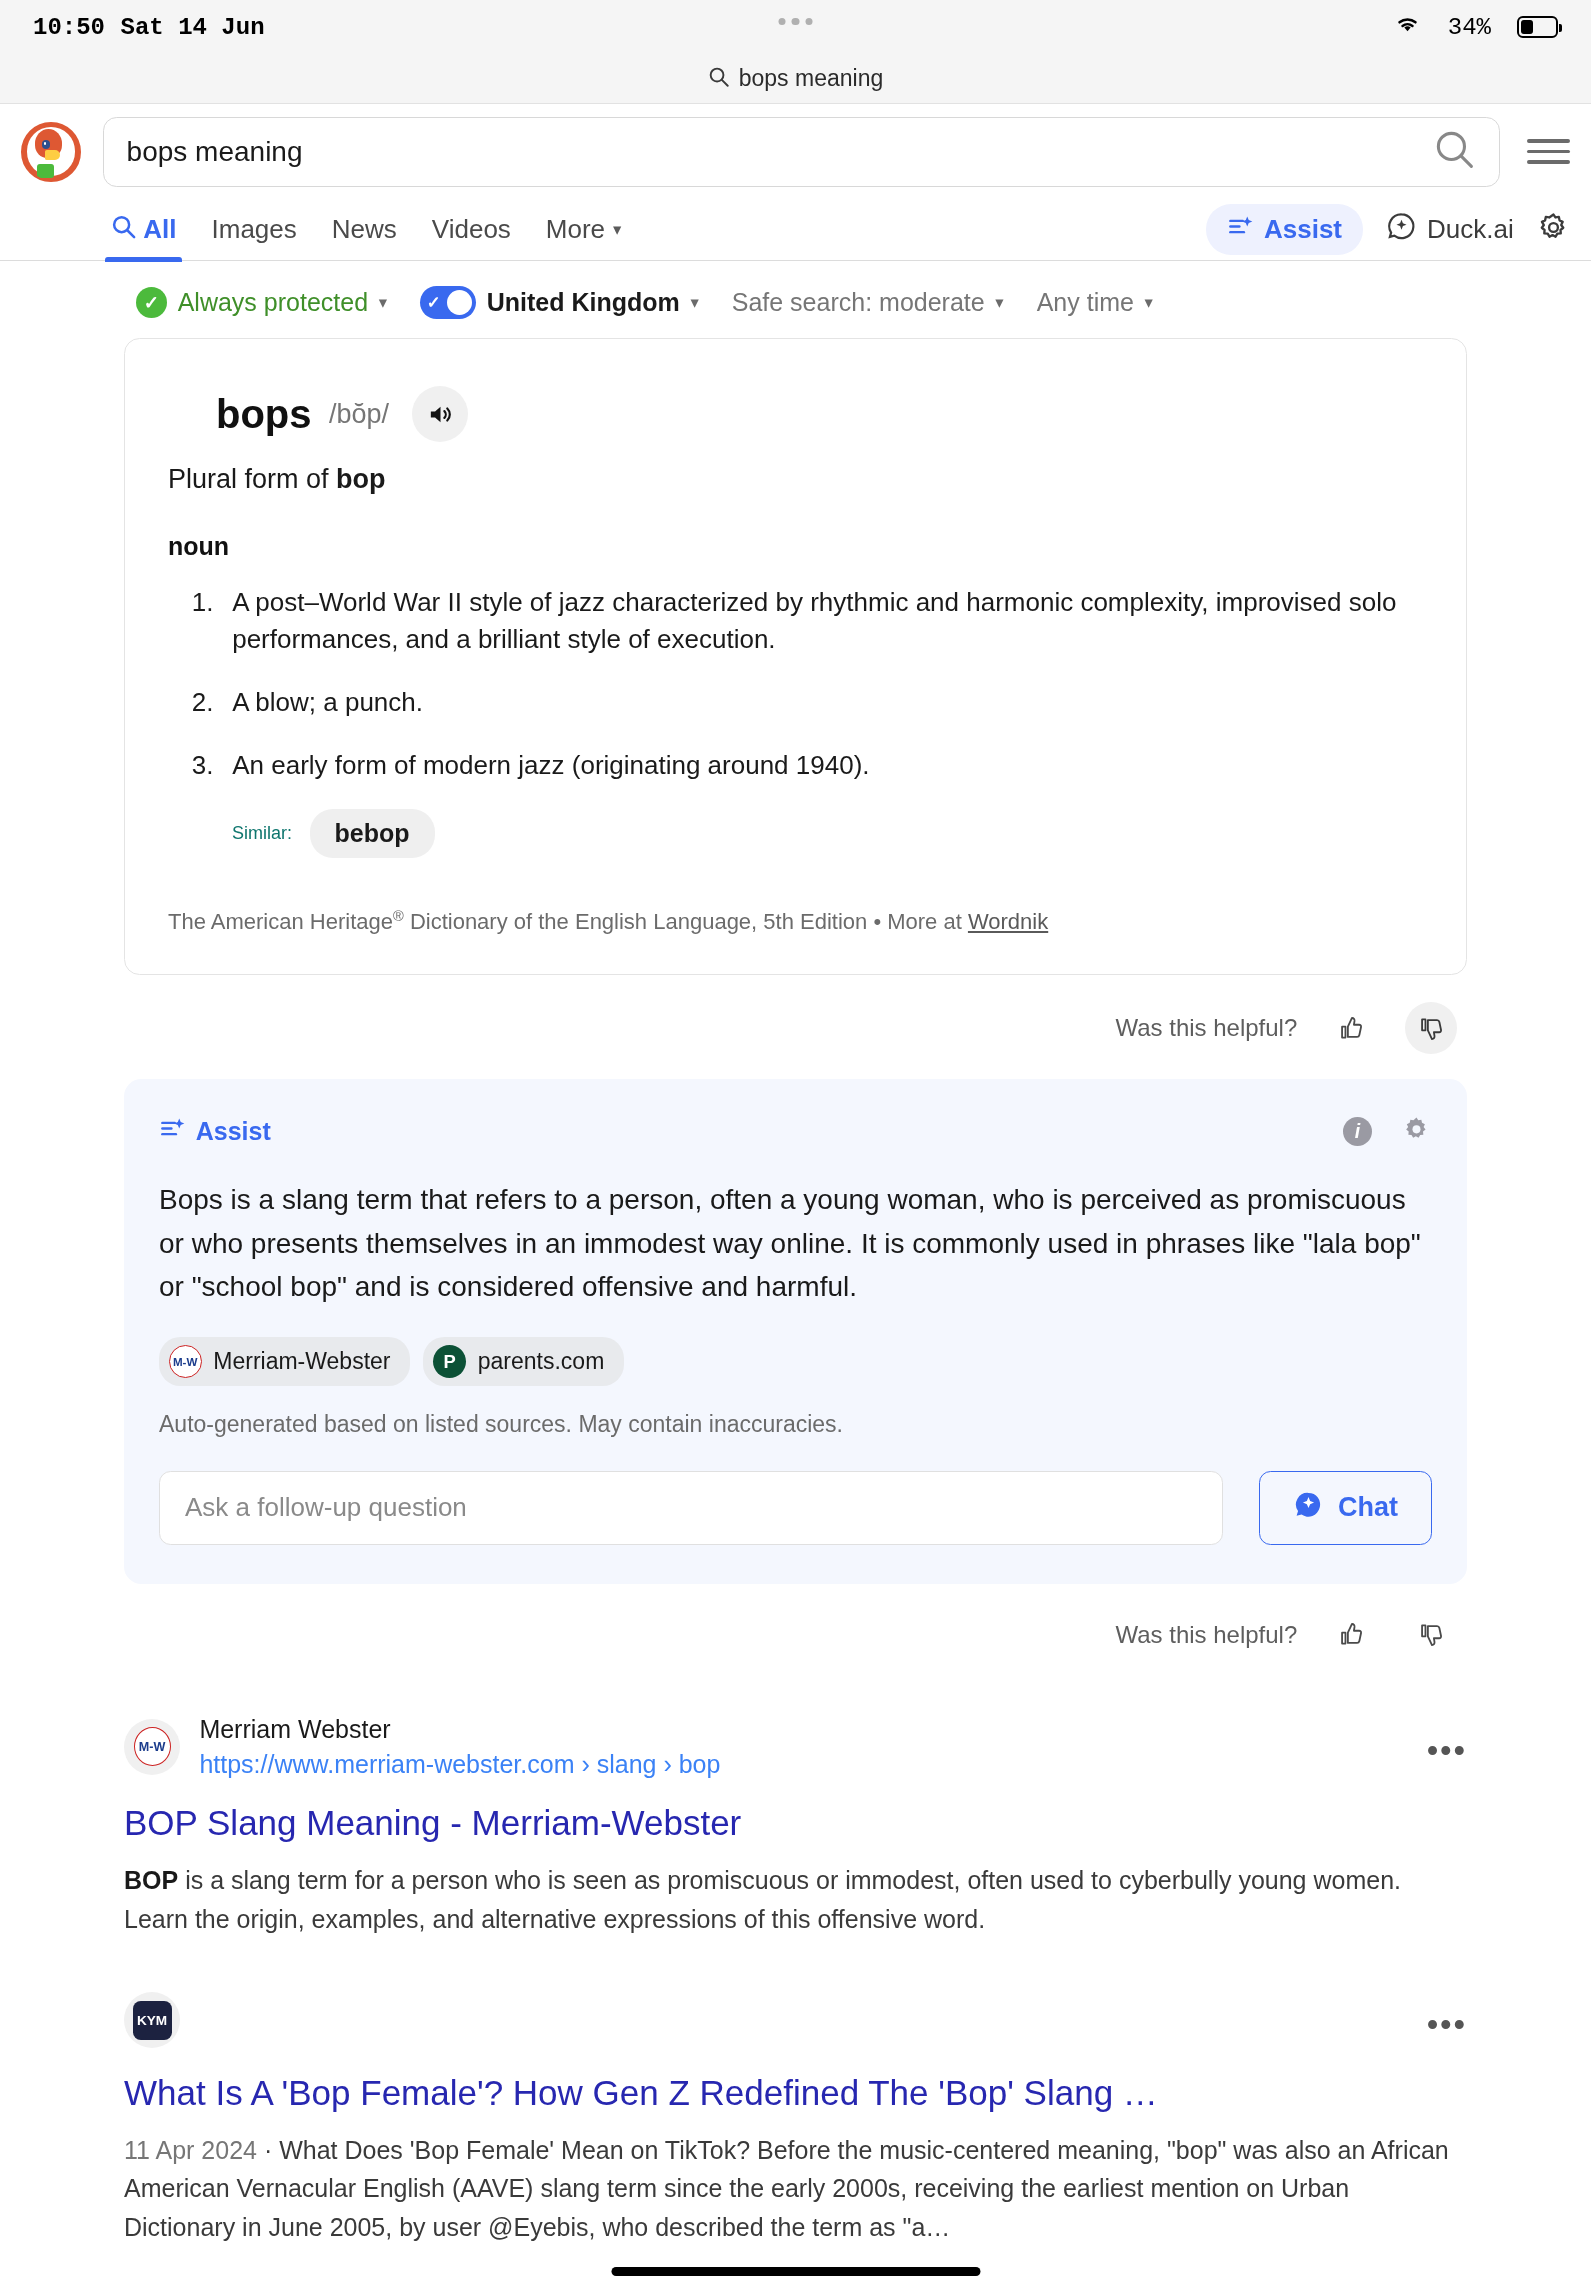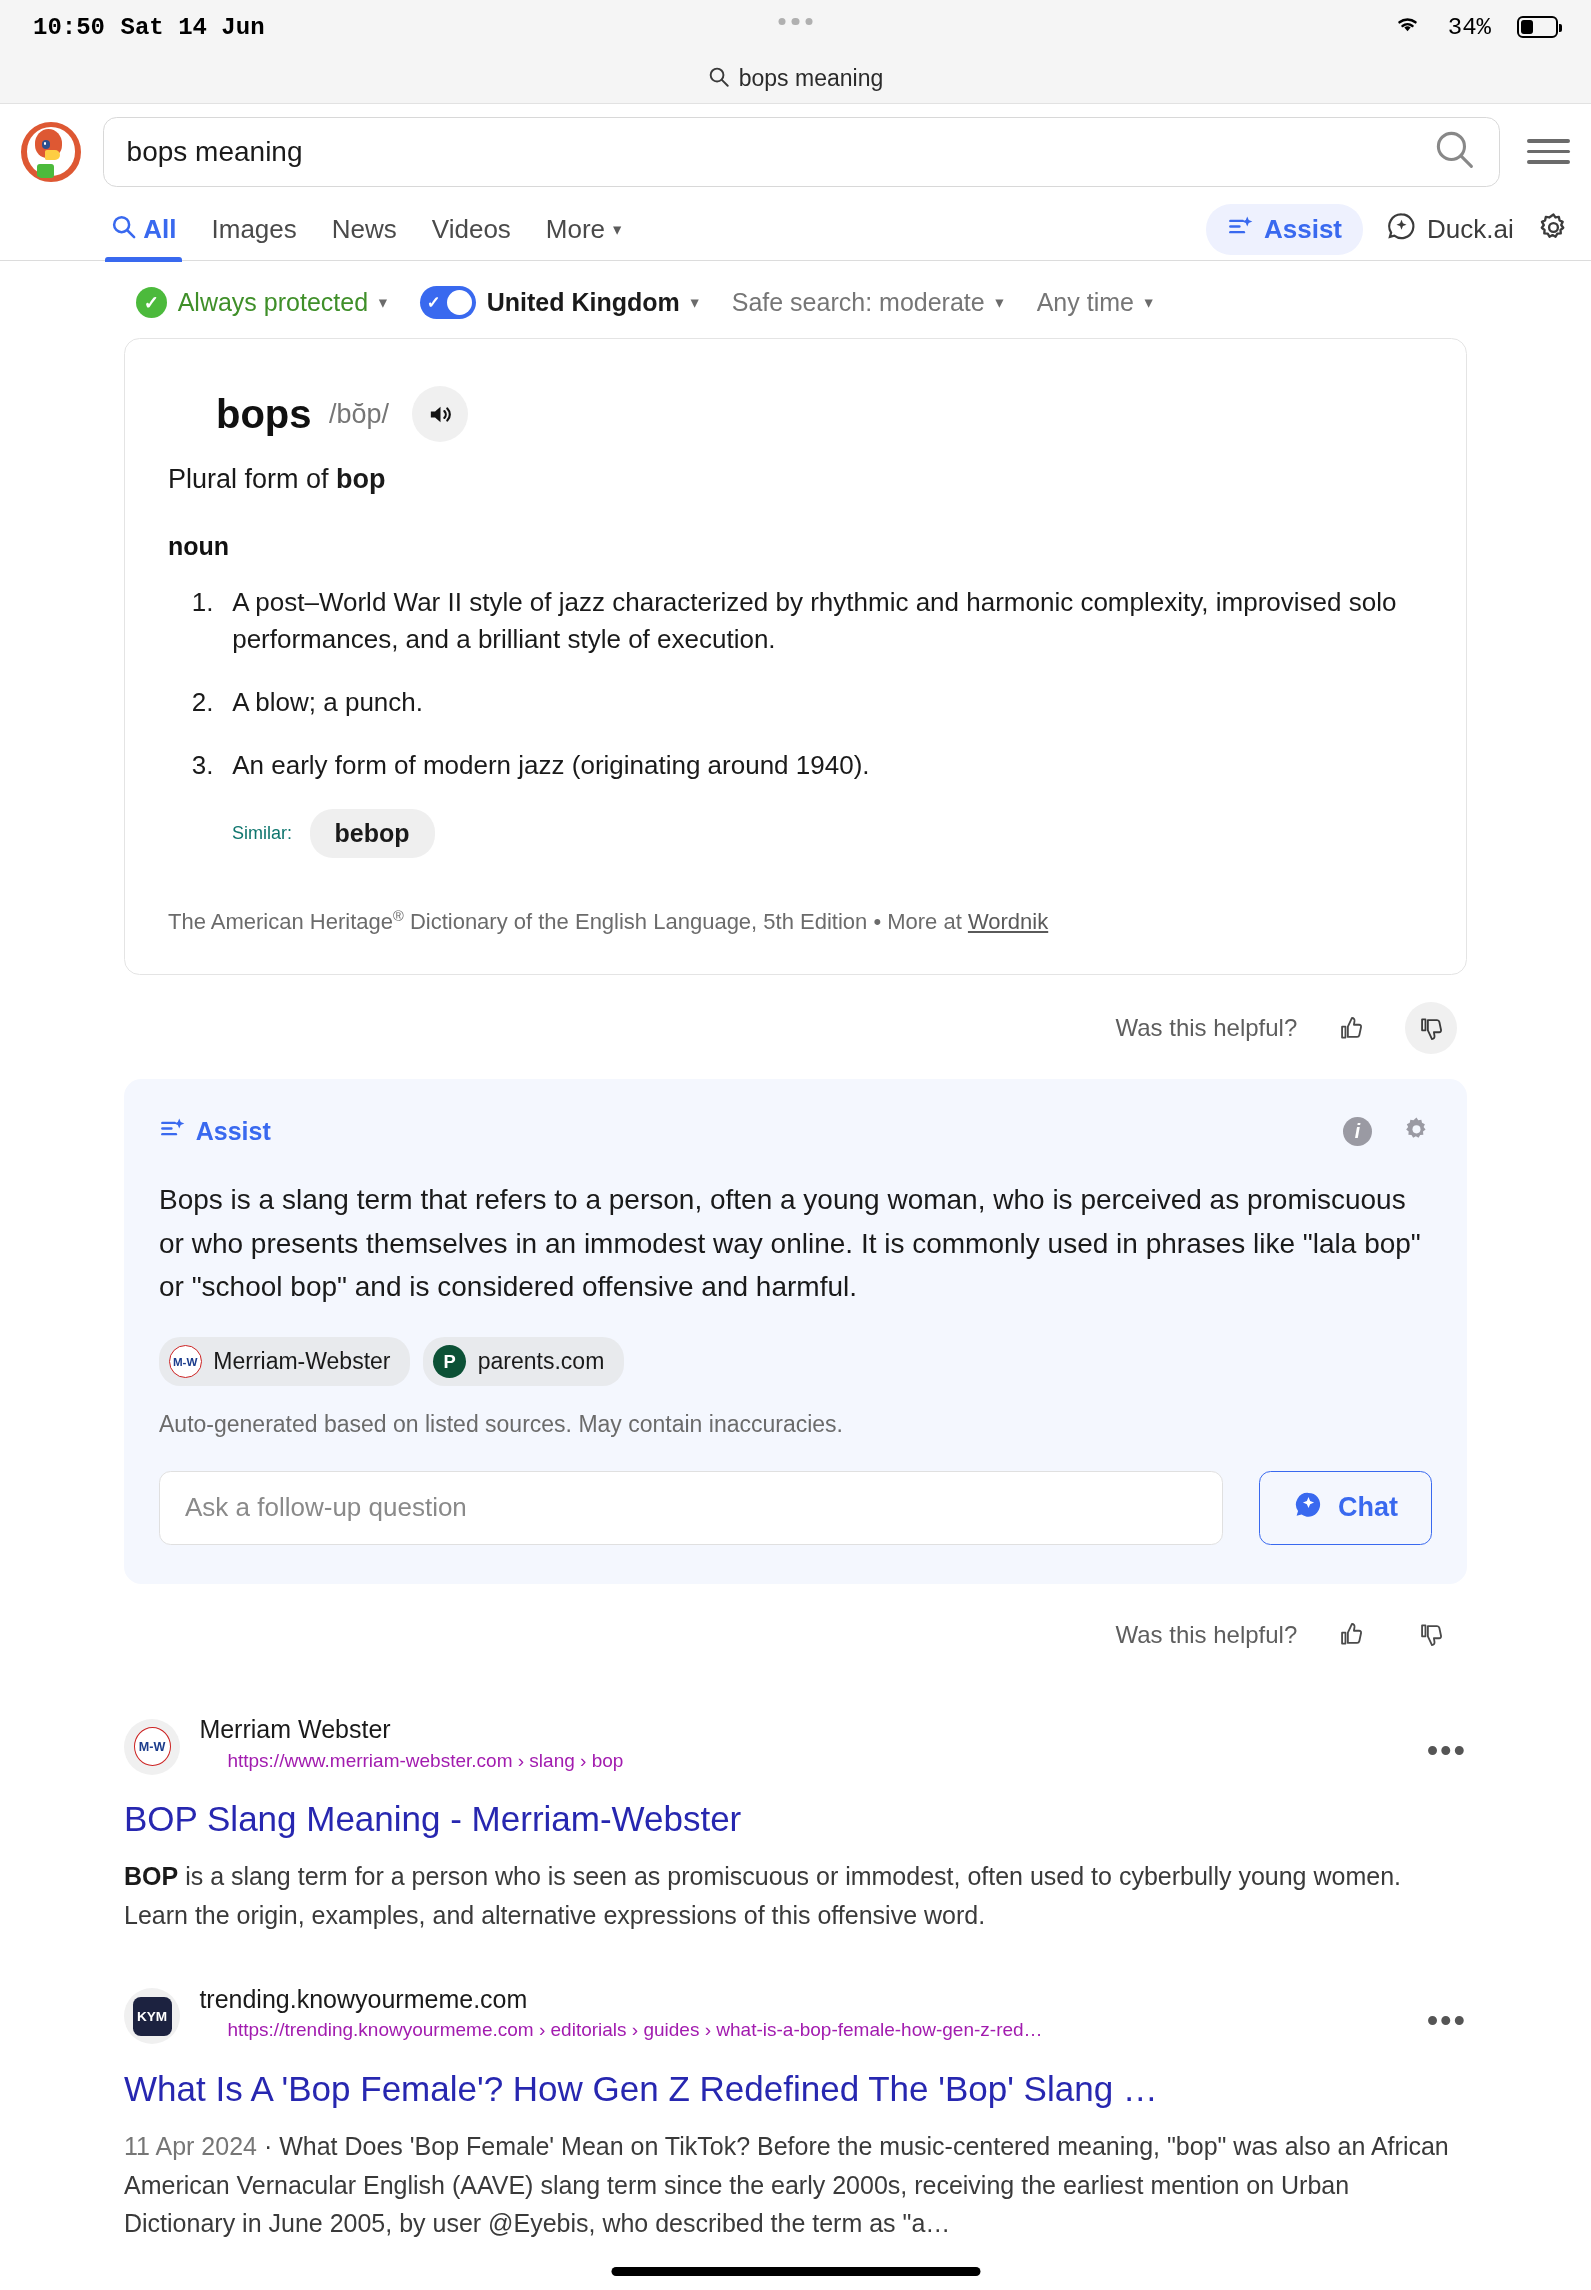--- a/index.html
+++ b/index.html
@@ -183,21 +183,21 @@
   }
 
   
   .results { margin-top: 54px; }
   .result { margin-bottom: 50px; position: relative; }
   .res-head { display: flex; align-items: flex-start; gap: 19.4px; }
   .favicon { width: 56px; height: 56px; border-radius: 50%; background: #f0f0f0; display: flex; align-items: center; justify-content: center; flex: 0 0 auto; margin-top: 3.9px; }
   .fav-mw { width: 37px; height: 39px; border-radius: 50%; background: #fff; border: 1.9px solid #c22; color: #1b3c8c; font-size: 12.6px; font-weight: 700; display: flex; align-items: center; justify-content: center; }
   .fav-kym { width: 39px; height: 39px; border-radius: 7.8px; background: #1c2240; color: #fff; font-size: 13.6px; font-weight: 700; display: flex; align-items: center; justify-content: center; }
   .res-site { font-size: 25px; color: #1a1a1a; }
-  .res-url { font-size: 19px; color: #a21caf; margin-top: 5.8px; margin-left: 28px; }
+  .res-url { font-size: 25px; color: #3b82f6; margin-top: 5.8px; }
   .res-title { font-size: 35px; color: #2727b0; margin-top: 21.3px; line-height: 1.3; }
   .res-snippet { font-size: 25px; color: #3a3a3a; line-height: 1.55; margin-top: 15.5px; }
   .res-snippet b { font-weight: 700; color: #1a1a1a; }
   .res-date { color: #767676; }
   .kebab { position: absolute; right: 0; top: 17.5px; font-size: 33px; color: #555; letter-spacing: 1.9px; }
   .home-indicator { position: absolute; left: 50%; transform: translateX(-50%); bottom: 13.6px; width: 369px; height: 9.7px; border-radius: 4.9px; background: #000; }
   body { position: relative; overflow: hidden; }
 </style>
 </head>
 <body>
@@ -465,24 +465,20 @@
       <div class="res-title">BOP Slang Meaning - Merriam-Webster</div>
       <div class="res-snippet"><b>BOP</b><span> is a slang term for a person who is seen as promiscuous or immodest, often used to cyberbully young women. Learn the origin, examples, and alternative expressions of this offensive word.</span></div>
       <div class="kebab">•••</div>
     </div>
 
     <div class="result">
       <div class="res-head">
         <span class="favicon">
           <span class="fav-kym">KYM</span>
         </span>
-        <span>
-          <div class="res-site">trending.knowyourmeme.com</div>
-          <div class="res-url">https://trending.knowyourmeme.com › editorials › guides › what-is-a-bop-female-how-gen-z-red…</div>
-        </span>
       </div>
       <div class="res-title">What Is A 'Bop Female'? How Gen Z Redefined The 'Bop' Slang …</div>
       <div class="res-snippet"><span class="res-date">11 Apr 2024</span><span> ·  What Does 'Bop Female' Mean on TikTok? Before the music-centered meaning, "bop" was also an African American Vernacular English (AAVE) slang term since the early 2000s, receiving the earliest mention on Urban Dictionary in June 2005, by user @Eyebis, who described the term as "a…</span></div>
       <div class="kebab">•••</div>
     </div>
 
   </div>
 </div>
 
 <div class="home-indicator"></div>

